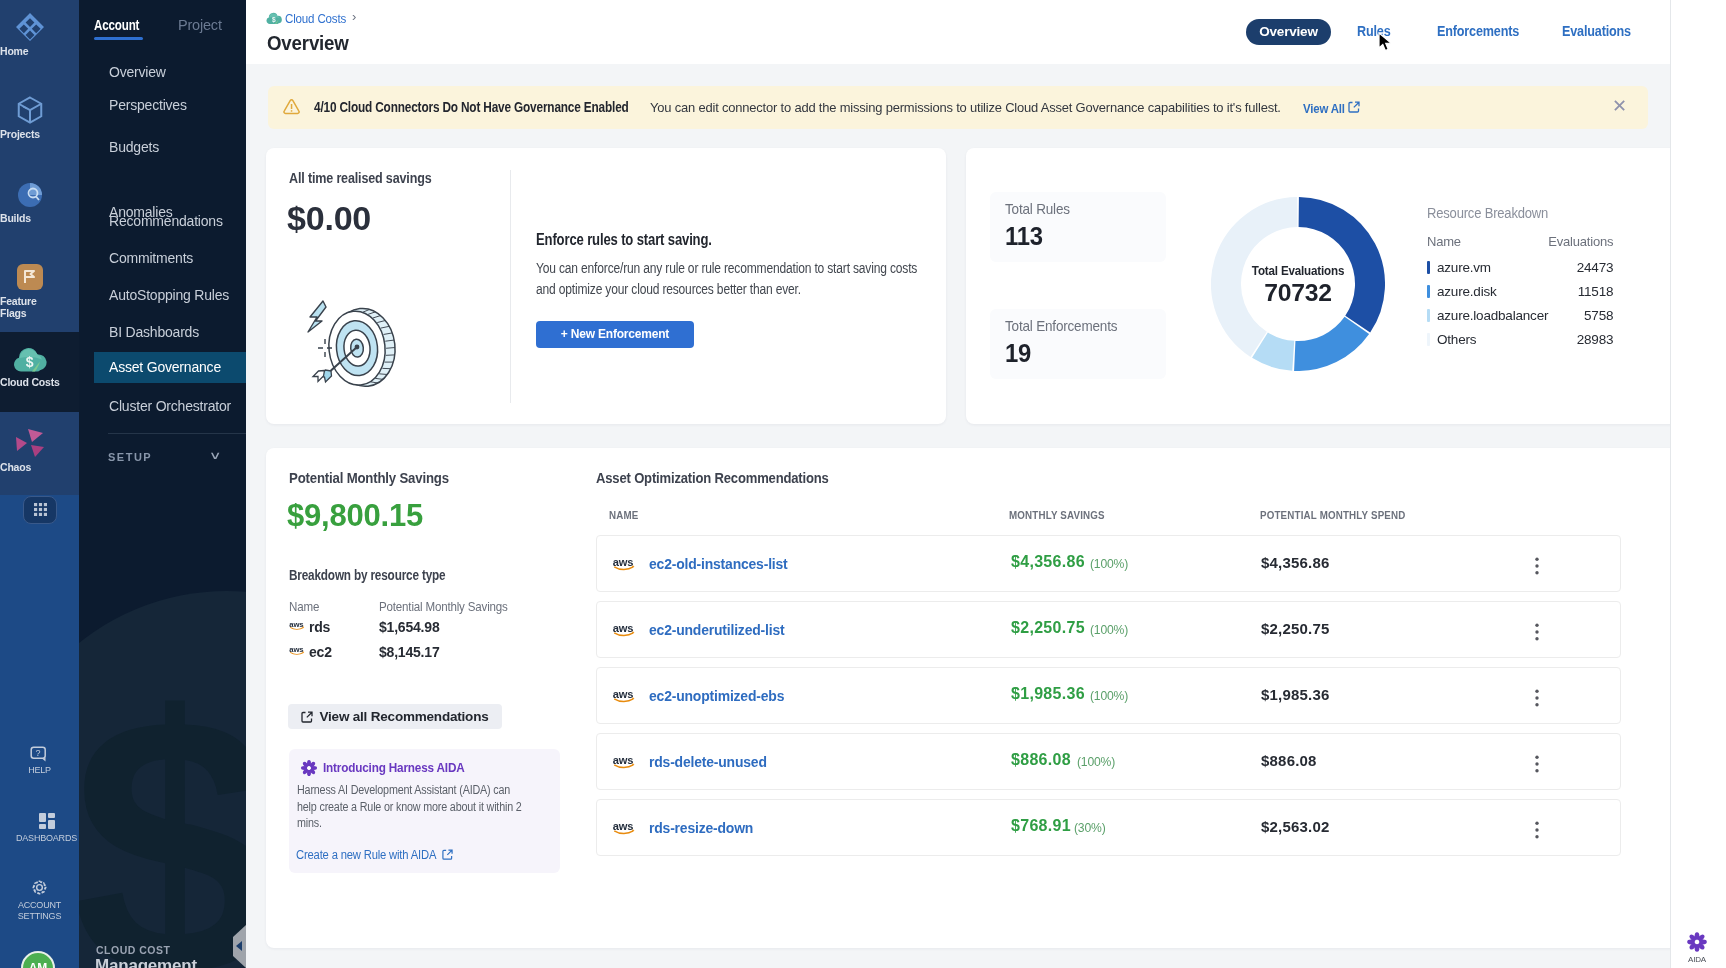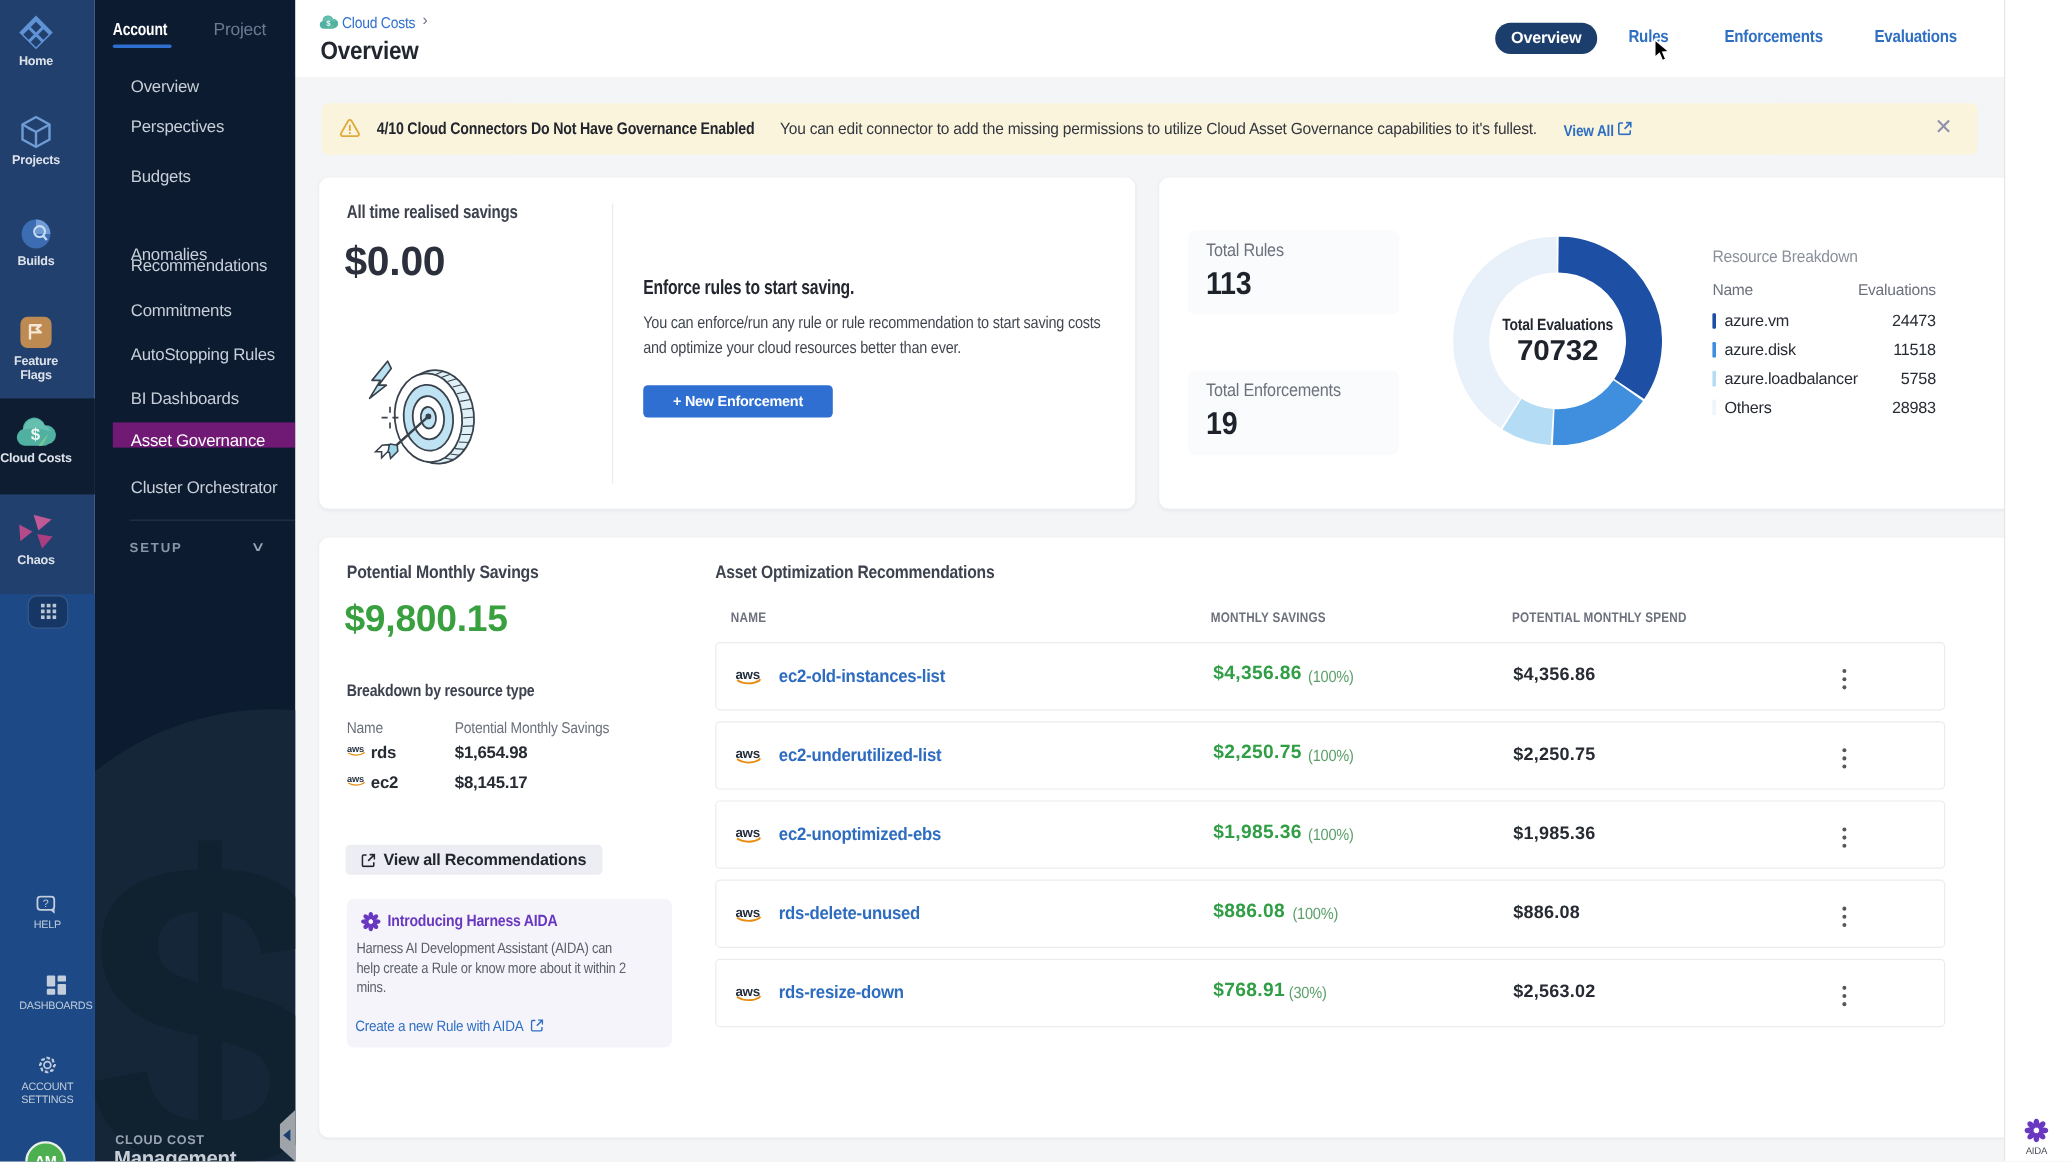--- a/index.html
+++ b/index.html
@@ -4,35 +4,35 @@
 <style>
 * { margin:0; padding:0; box-sizing:border-box; }
 html,body { width:1726px; height:968px; }
 body { font-family:"Liberation Sans", sans-serif; letter-spacing:-0.2px; position:relative; overflow:hidden; background:#f3f5f7; }
 svg { display:block; }
 
 
 #rail { position:absolute; left:0; top:0; width:79px; height:968px; background:#21406e; z-index:5; }
 #rail .bottomarea { position:absolute; left:0; top:495px; width:79px; height:473px; background:#1d4a86; }
 #rail .ccdark { position:absolute; left:0; top:332px; width:79px; height:80px; background:#0e1d31; }
-.railitem { position:absolute; width:60px; text-align:center; color:#dde2ea; font-size:10.5px; font-weight:700; }
+.railitem { position:absolute; width:60px; color:#dde2ea; font-size:10.5px; font-weight:700; }
 .railitem svg { margin:0 auto 3px; }
 .rlsm { position:absolute; width:79px; text-align:center; color:#c3cddc; font-size:9px; line-height:11px; }
 #gridbtn { position:absolute; left:23px; top:496px; width:34px; height:28px; border:1px solid #39598a; border-radius:8px; background:#163765; }
 #gridbtn svg { margin:6px auto 0; }
 #avatar { position:absolute; left:21px; top:951px; width:34px; height:34px; border-radius:50%; background:#4caf50; border:2px solid #e8f0e8; color:#fff; font-size:12px; font-weight:700; text-align:center; line-height:30px; }
 
 
 #sidebar { position:absolute; left:79px; top:0; width:167px; height:968px; background:#0c1b2f; z-index:4; overflow:hidden; }
 #watermark { position:absolute; left:0px; top:488px; }
 #sidebar .tab-acc { position:absolute; left:15px; top:17px; color:#fff; font-size:14.5px; font-weight:700; transform:scaleX(0.8); transform-origin:left center; }
 #sidebar .tab-proj { position:absolute; left:99px; top:17px; color:#6b7a92; font-size:14.5px; }
 #sidebar .tabline { position:absolute; left:15px; top:37px; width:49px; height:3px; background:#2e6fd0; border-radius:2px; }
 .mitem { position:absolute; left:30px; color:#c8cfd9; font-size:14px; }
-.msel { position:absolute; left:15px; width:152px; height:21px; background:#701a75; }
+.msel { position:absolute; left:15px; width:152px; height:31px; background:#0c4a6e; }
 .msel span { position:absolute; left:15px; top:7px; color:#fff; font-size:14px; }
 #setupline { position:absolute; left:29px; top:433px; width:138px; height:1px; background:#253549; }
 #setup { position:absolute; left:29px; top:451px; color:#8896aa; font-size:11px; font-weight:700; letter-spacing:1.5px; }
 #setupchev { position:absolute; left:132px; top:449px; color:#9aa6b8; font-size:11px; transform:scaleX(1.6); }
 #ccm-label1 { position:absolute; left:17px; top:944px; color:#9aa3b2; font-size:10.5px; font-weight:700; letter-spacing:0.5px; }
 #ccm-label2 { position:absolute; left:16px; top:956px; color:#c9cfd8; font-size:17px; font-weight:700; }
 #collapse { position:absolute; right:0px; top:925px; width:13px; height:43px; background:#9fa4ab; clip-path:polygon(0 28%,100% 0,100% 100%,0 72%); }
 #collapse:after { content:""; position:absolute; left:3px; top:16px; border-right:6px solid #1c3e6c; border-top:5px solid transparent; border-bottom:5px solid transparent; }
 
 

